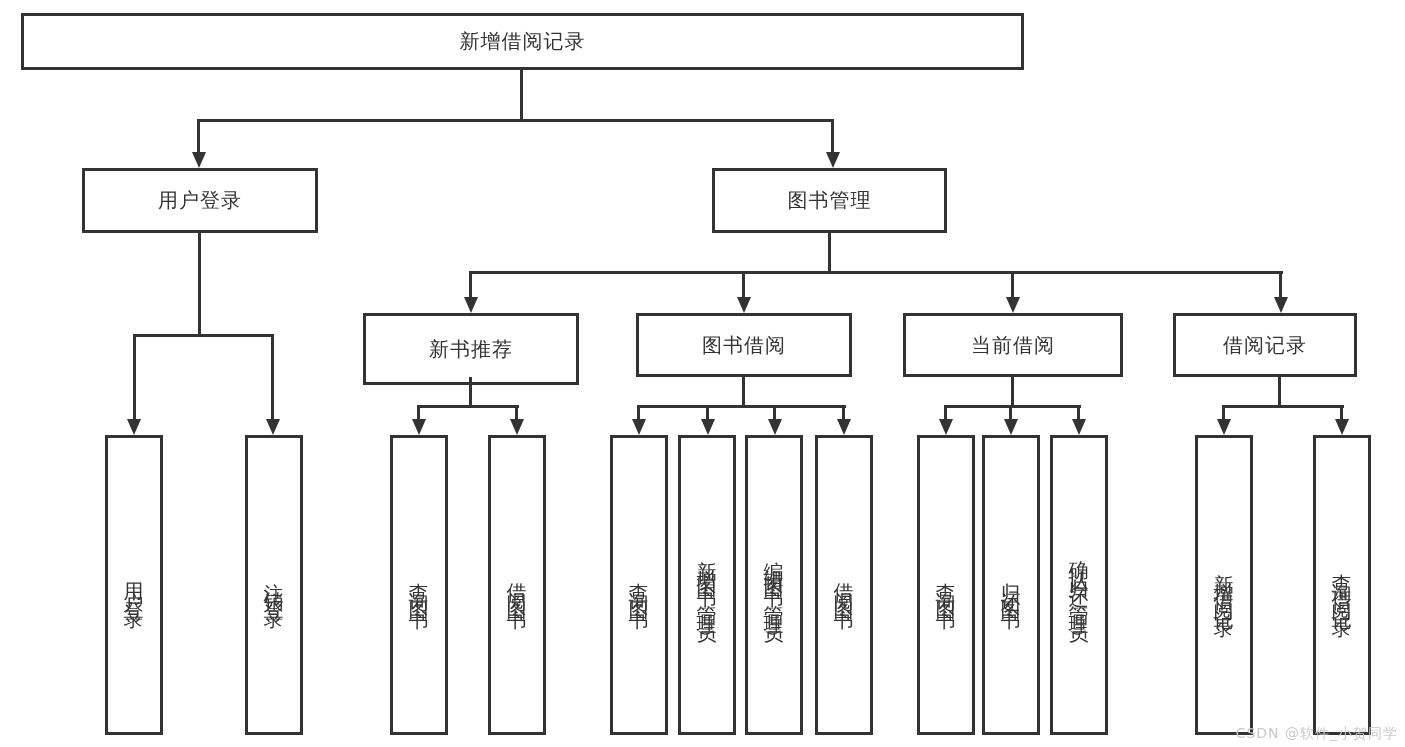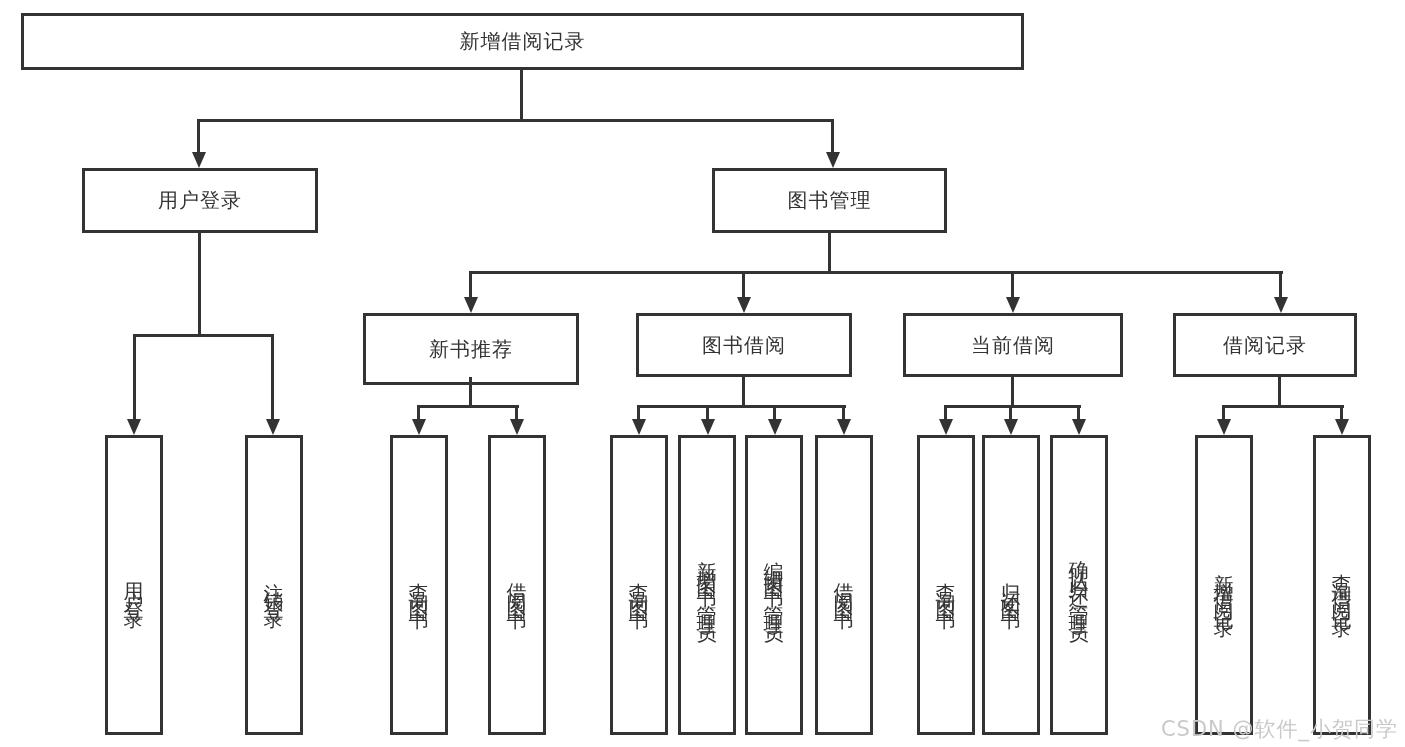--- a/index.html
+++ b/index.html
@@ -45,21 +45,21 @@
     width: 0;
     height: 0;
     border-left: 7px solid transparent;
     border-right: 7px solid transparent;
     border-top: 16px solid #333333;
   }
   .watermark {
     position: absolute;
     right: 7px;
     bottom: 4px;
-    font-size: 21px;
+    font-size: 14px;
     color: #c9c9c9;
     letter-spacing: 1px;
     z-index: 10;
     white-space: nowrap;
   }
 </style>
 </head>
 <body>
 
 <div class="canvas">

